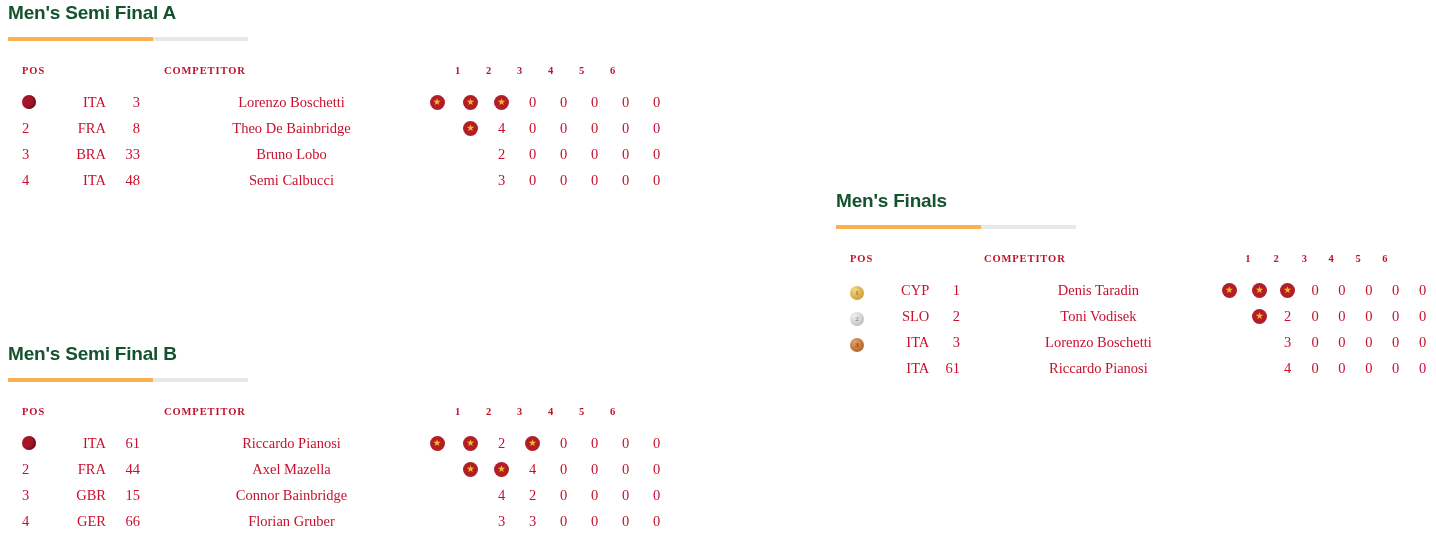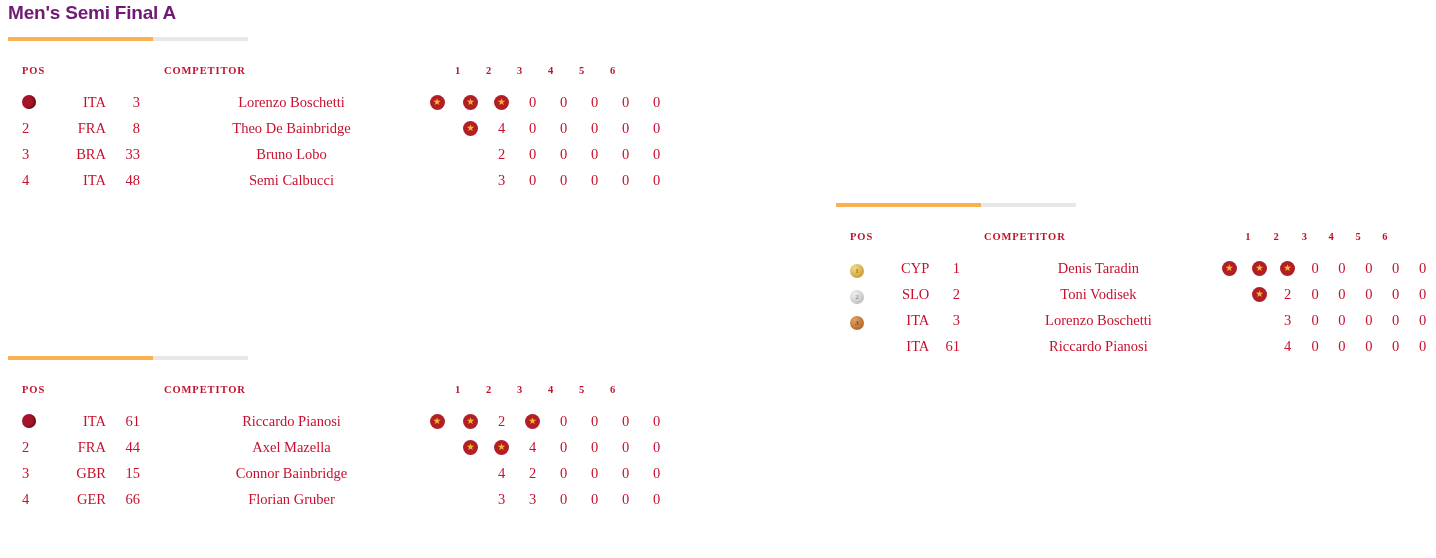--- a/index.html
+++ b/index.html
@@ -18,21 +18,21 @@
   }
 
   .panel {
     position: absolute;
   }
 
   
   .sec-title {
     font-size: 19px;
     font-weight: 700;
-    color: #701a75;
+    color: #14532d;
     letter-spacing: -0.2px;
     margin: 0;
     line-height: 22px;
     white-space: nowrap;
   }
   .rule {
     margin-top: 13px;
     height: 4px;
     display: flex;
     width: 240px;
@@ -217,20 +217,21 @@
             <td class="c-cell">0</td>
             <td class="c-cell">0</td>
             <td class="c-cell">0</td>
           </tr>
         </tbody>
       </table>
     </div>
 </div>
 
 <div class="panel" id="panel-1" style="left:8px; top:343px;">
+  <h2 class="sec-title">Men's Semi Final B</h2>
   <div class="rule">
     <div class="seg-a"></div>
     <div class="seg-b"></div>
   </div>
   <div>
       <table class="results">
         <thead>
           <tr>
             <th class="c-pos">POS</th>
             <th class="c-nat"></th>
@@ -302,20 +303,21 @@
             <td class="c-cell">0</td>
             <td class="c-cell">0</td>
             <td class="c-cell">0</td>
           </tr>
         </tbody>
       </table>
     </div>
 </div>
 
 <div class="panel" id="panel-2" style="left:836px; top:190px;">
+  <h2 class="sec-title">Men's Finals</h2>
   <div class="rule">
     <div class="seg-a"></div>
     <div class="seg-b"></div>
   </div>
   <div>
       <table class="results">
         <thead>
           <tr>
             <th class="c-pos">POS</th>
             <th class="c-nat"></th>

